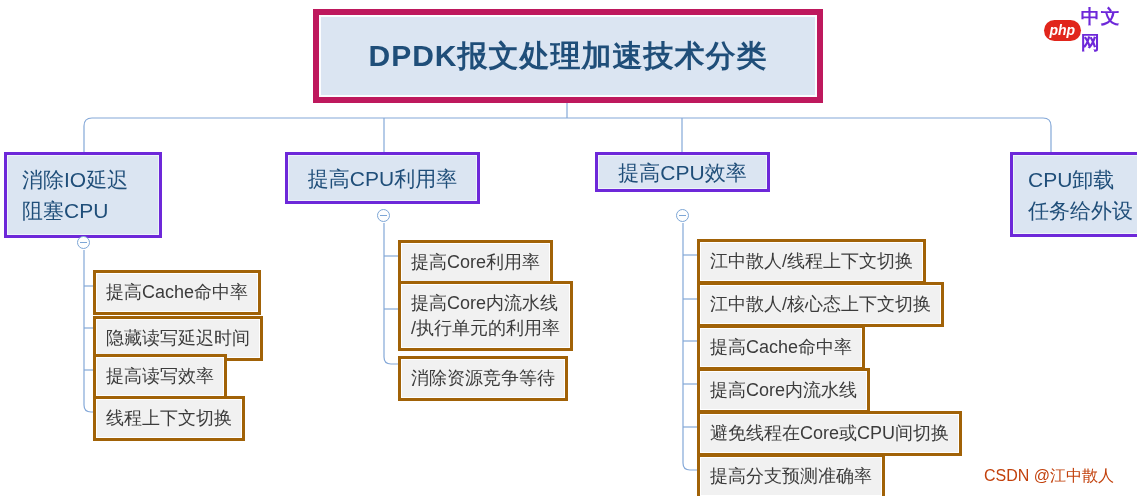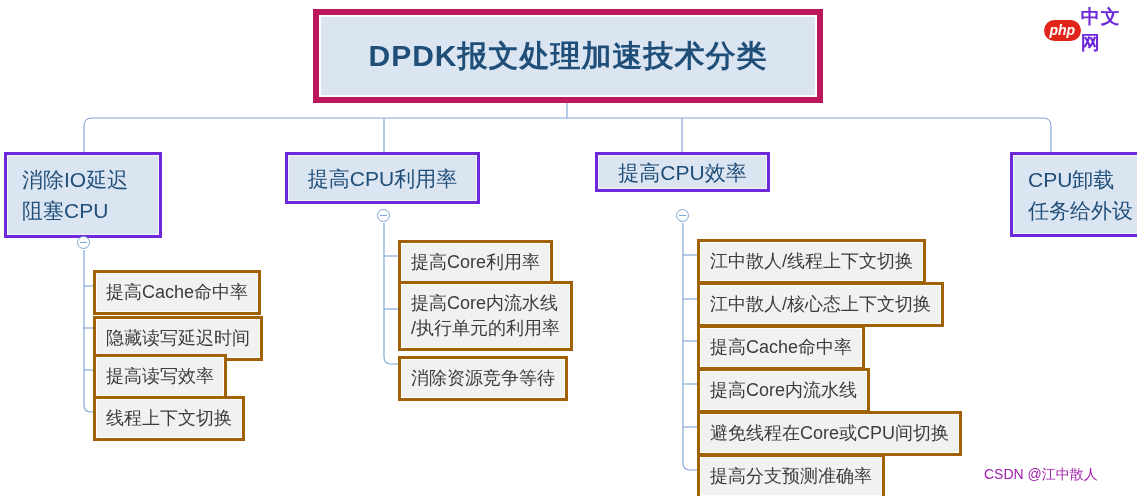--- a/index.html
+++ b/index.html
@@ -26,21 +26,21 @@
           border:1px solid #7da6d6;border-radius:50%;background:#fdfefe;
           display:flex;align-items:center;justify-content:center;}
   .toggle .minus{display:block;width:7px;height:1.5px;background:#7da6d6;}
 
   .logo{position:absolute;left:1044px;top:4px;display:flex;align-items:center;gap:0;}
   .logo-badge{display:flex;align-items:center;justify-content:center;width:39px;height:21px;
               background:#e1251b;color:#ffffff;border-radius:11px;font-size:14px;
               font-weight:bold;font-style:italic;}
   .logo-text{font-size:19px;font-weight:bold;color:#6d28d9;letter-spacing:1px;}
 
-  .watermark{position:absolute;left:984px;top:466px;font-size:14px;color:#a21caf;}
+  .watermark{position:absolute;left:984px;top:466px;font-size:16px;color:#c2410c;}
 </style>
 </head>
 <body>
 
 <div class="canvas">
 
   <svg class="wires" viewBox="0 0 1137 496">
     <path d="M567,103 L567,118"></path>
     <path d="M84,152 L84,126 Q84,118 92,118 L1043,118 Q1051,118 1051,126 L1051,152"></path>
     <path d="M384,118 L384,152"></path>

